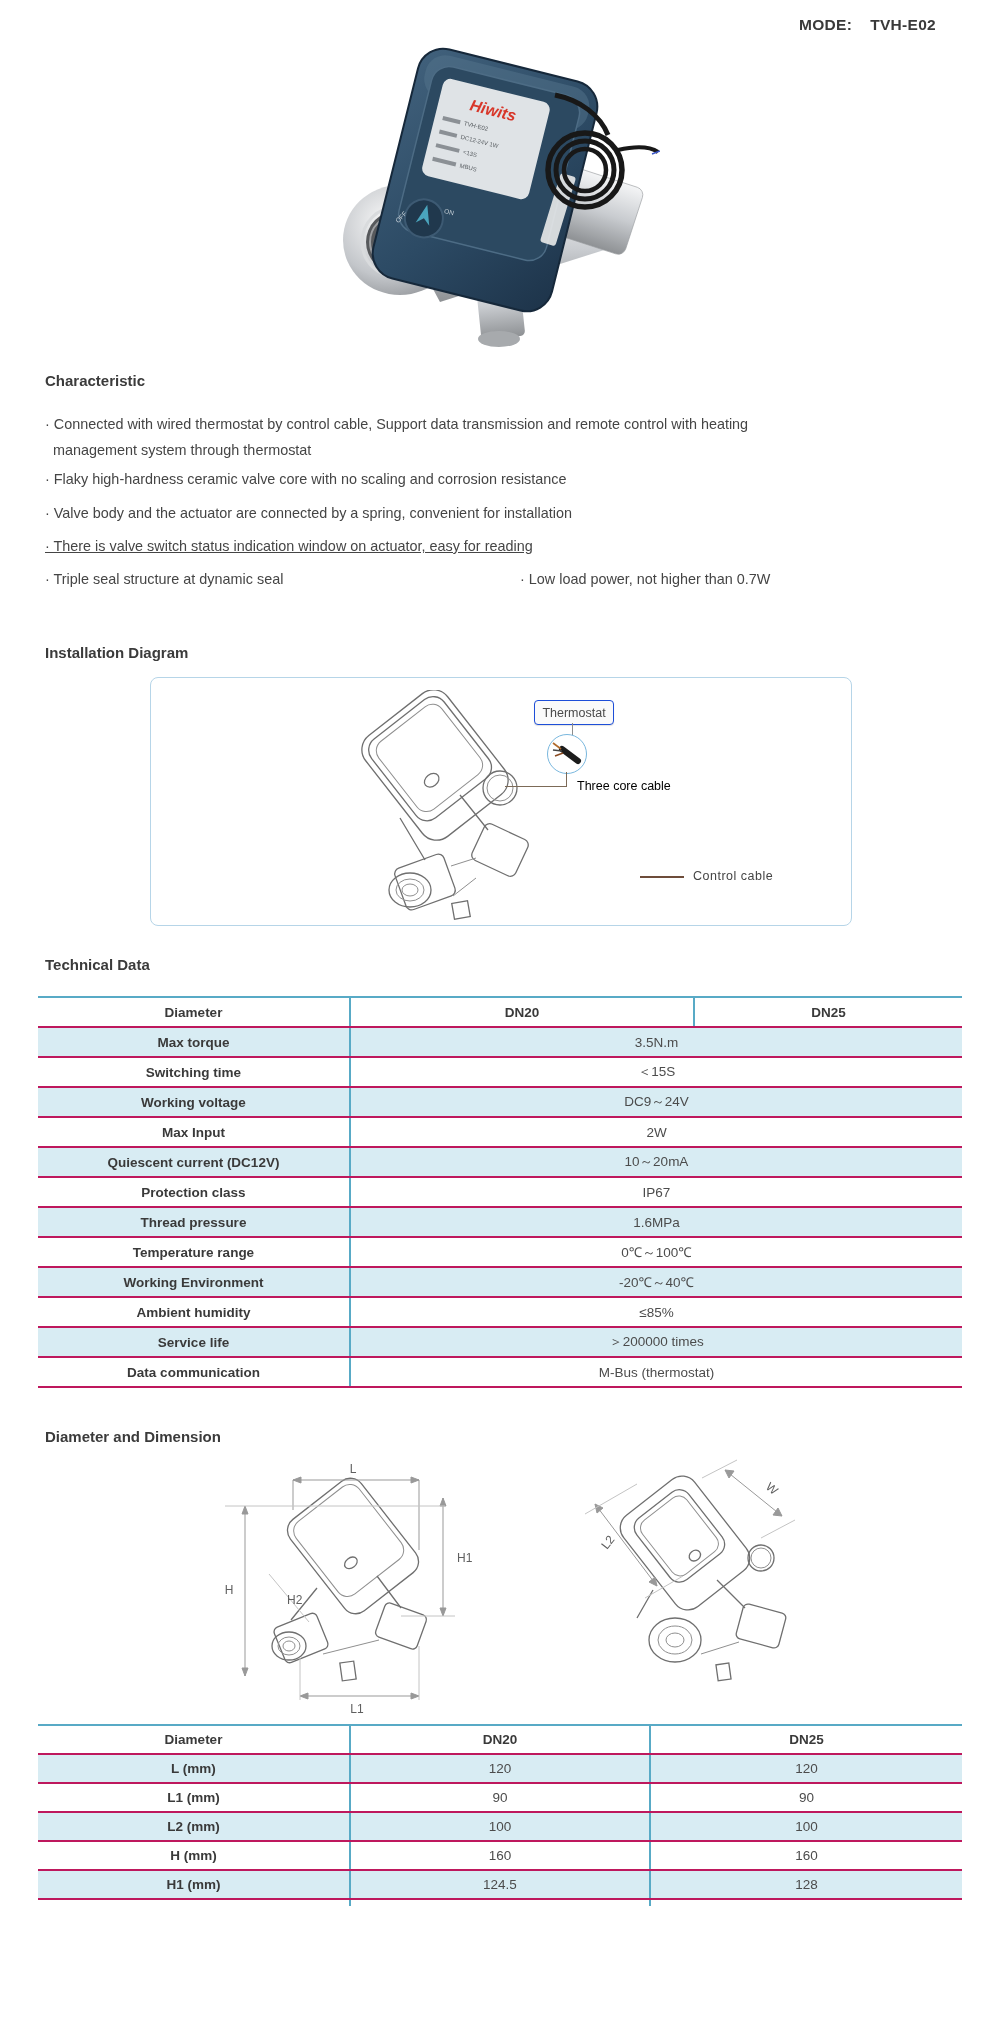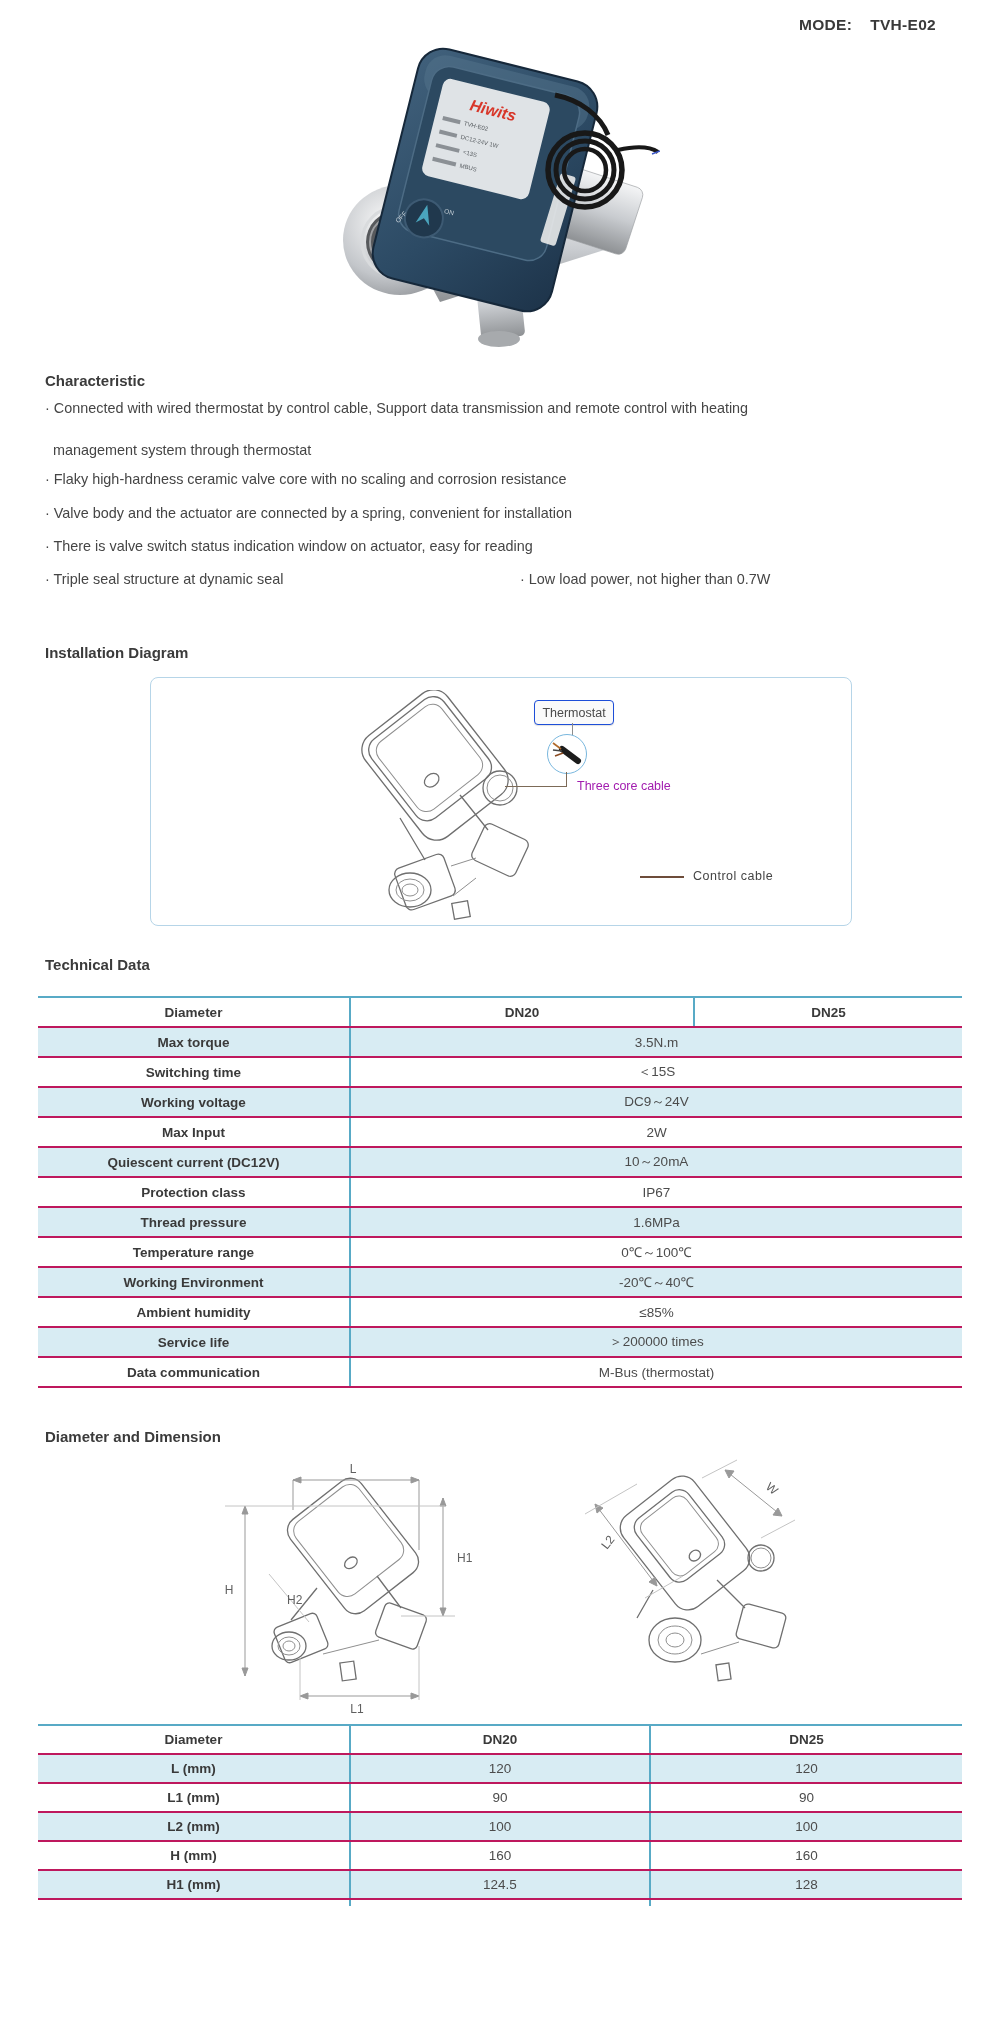--- a/index.html
+++ b/index.html
@@ -15,21 +15,21 @@
   
   .diagram-box{position:absolute;left:150px;top:677px;width:700px;height:247px;
                border:1px solid #b6d5e8;border-radius:8px;background:#fff;}
   .thermo-box{position:absolute;left:534px;top:700px;width:78px;height:23px;border:1px solid #1d4ed8;
               border-radius:4px;background:#fafafa;font-size:12.5px;color:#4a4a4a;
               display:flex;align-items:center;justify-content:center;box-shadow:0 1px 1px rgba(0,0,0,.12);}
   .cable-circle{position:absolute;left:547px;top:734px;width:38px;height:38px;border:1.5px solid #79b7de;
                 border-radius:50%;background:#fff;}
   .vline{position:absolute;width:1px;background:#8c8c8c;}
   .hline{position:absolute;height:1px;background:#7c6a57;}
-  .small-label{position:absolute;font-size:12.5px;color:#a21caf;}
+  .small-label{position:absolute;font-size:12.5px;color:#000000;}
   .legend-line{position:absolute;left:640px;top:876px;width:44px;height:2px;background:#6d4c3a;}
   .legend-text{position:absolute;left:693px;top:869px;font-size:12.5px;color:#444;letter-spacing:.5px;}
 
   
   table.dtable{position:absolute;left:38px;border-collapse:collapse;table-layout:fixed;width:924px;}
   table.dtable td{text-align:center;vertical-align:middle;font-size:13.5px;color:#4c4c4c;
                   border-top:2px solid #58aac6;border-bottom:2px solid #be185d;padding:0;}
   table.dtable td+td{border-left:2px solid #58aac6;}
   table.dtable td:first-child{font-weight:bold;color:#3a3a3a;}
   table.dtable tr.hdr td{font-weight:bold;color:#3a3a3a;background:#fff;}
@@ -116,25 +116,25 @@
         <circle cx="285" cy="130" r="37" stroke-width="5.5"></circle>
         <circle cx="285" cy="130" r="29" stroke-width="5"></circle>
         <circle cx="285" cy="130" r="21" stroke-width="4.5"></circle>
         <path d="M 318,110 C 340,105 352,108 358,112" stroke-width="4"></path>
         <path d="M 352,114 l 8,-3" stroke="#3a56c8" stroke-width="1.5"></path>
       </g>
     </svg>
   </div>
 
   <div class="sec-title" style="top:372px;">Characteristic</div>
-  <div class="bullet" style="top:400px;text-align:right;">· Connected with wired thermostat by control cable, Support data transmission and remote control with heating</div>
+  <div class="bullet" style="top:416px;text-align:right;">· Connected with wired thermostat by control cable, Support data transmission and remote control with heating</div>
   <div class="bullet indent" style="top:442px;">management system through thermostat</div>
   <div class="bullet" style="top:471px;">· Flaky high-hardness ceramic valve core with no scaling and corrosion resistance</div>
   <div class="bullet" style="top:505px;">· Valve body and the actuator are connected by a spring, convenient for installation</div>
-  <div class="bullet" style="top:538px;">· There is valve switch status indication window on actuator, easy for reading</div>
+  <div class="bullet" style="top:538px;text-decoration:underline;">· There is valve switch status indication window on actuator, easy for reading</div>
   <div class="bullet" style="top:571px;">· Triple seal structure at dynamic seal</div>
   <div class="bullet right-col" style="top:571px;">· Low load power, not higher than 0.7W</div>
 
   <div class="sec-title" style="top:644px;">Installation Diagram</div>
   <div class="diagram-box"></div>
 
   <div class="art" style="left:170px;top:690px;width:360px;height:230px;">
     <svg width="360" height="230" viewBox="0 0 360 230">
       <g transform="translate(265,75) rotate(-38)">
         <rect x="-52" y="-64" width="104" height="128" rx="18" class="ln"></rect>

